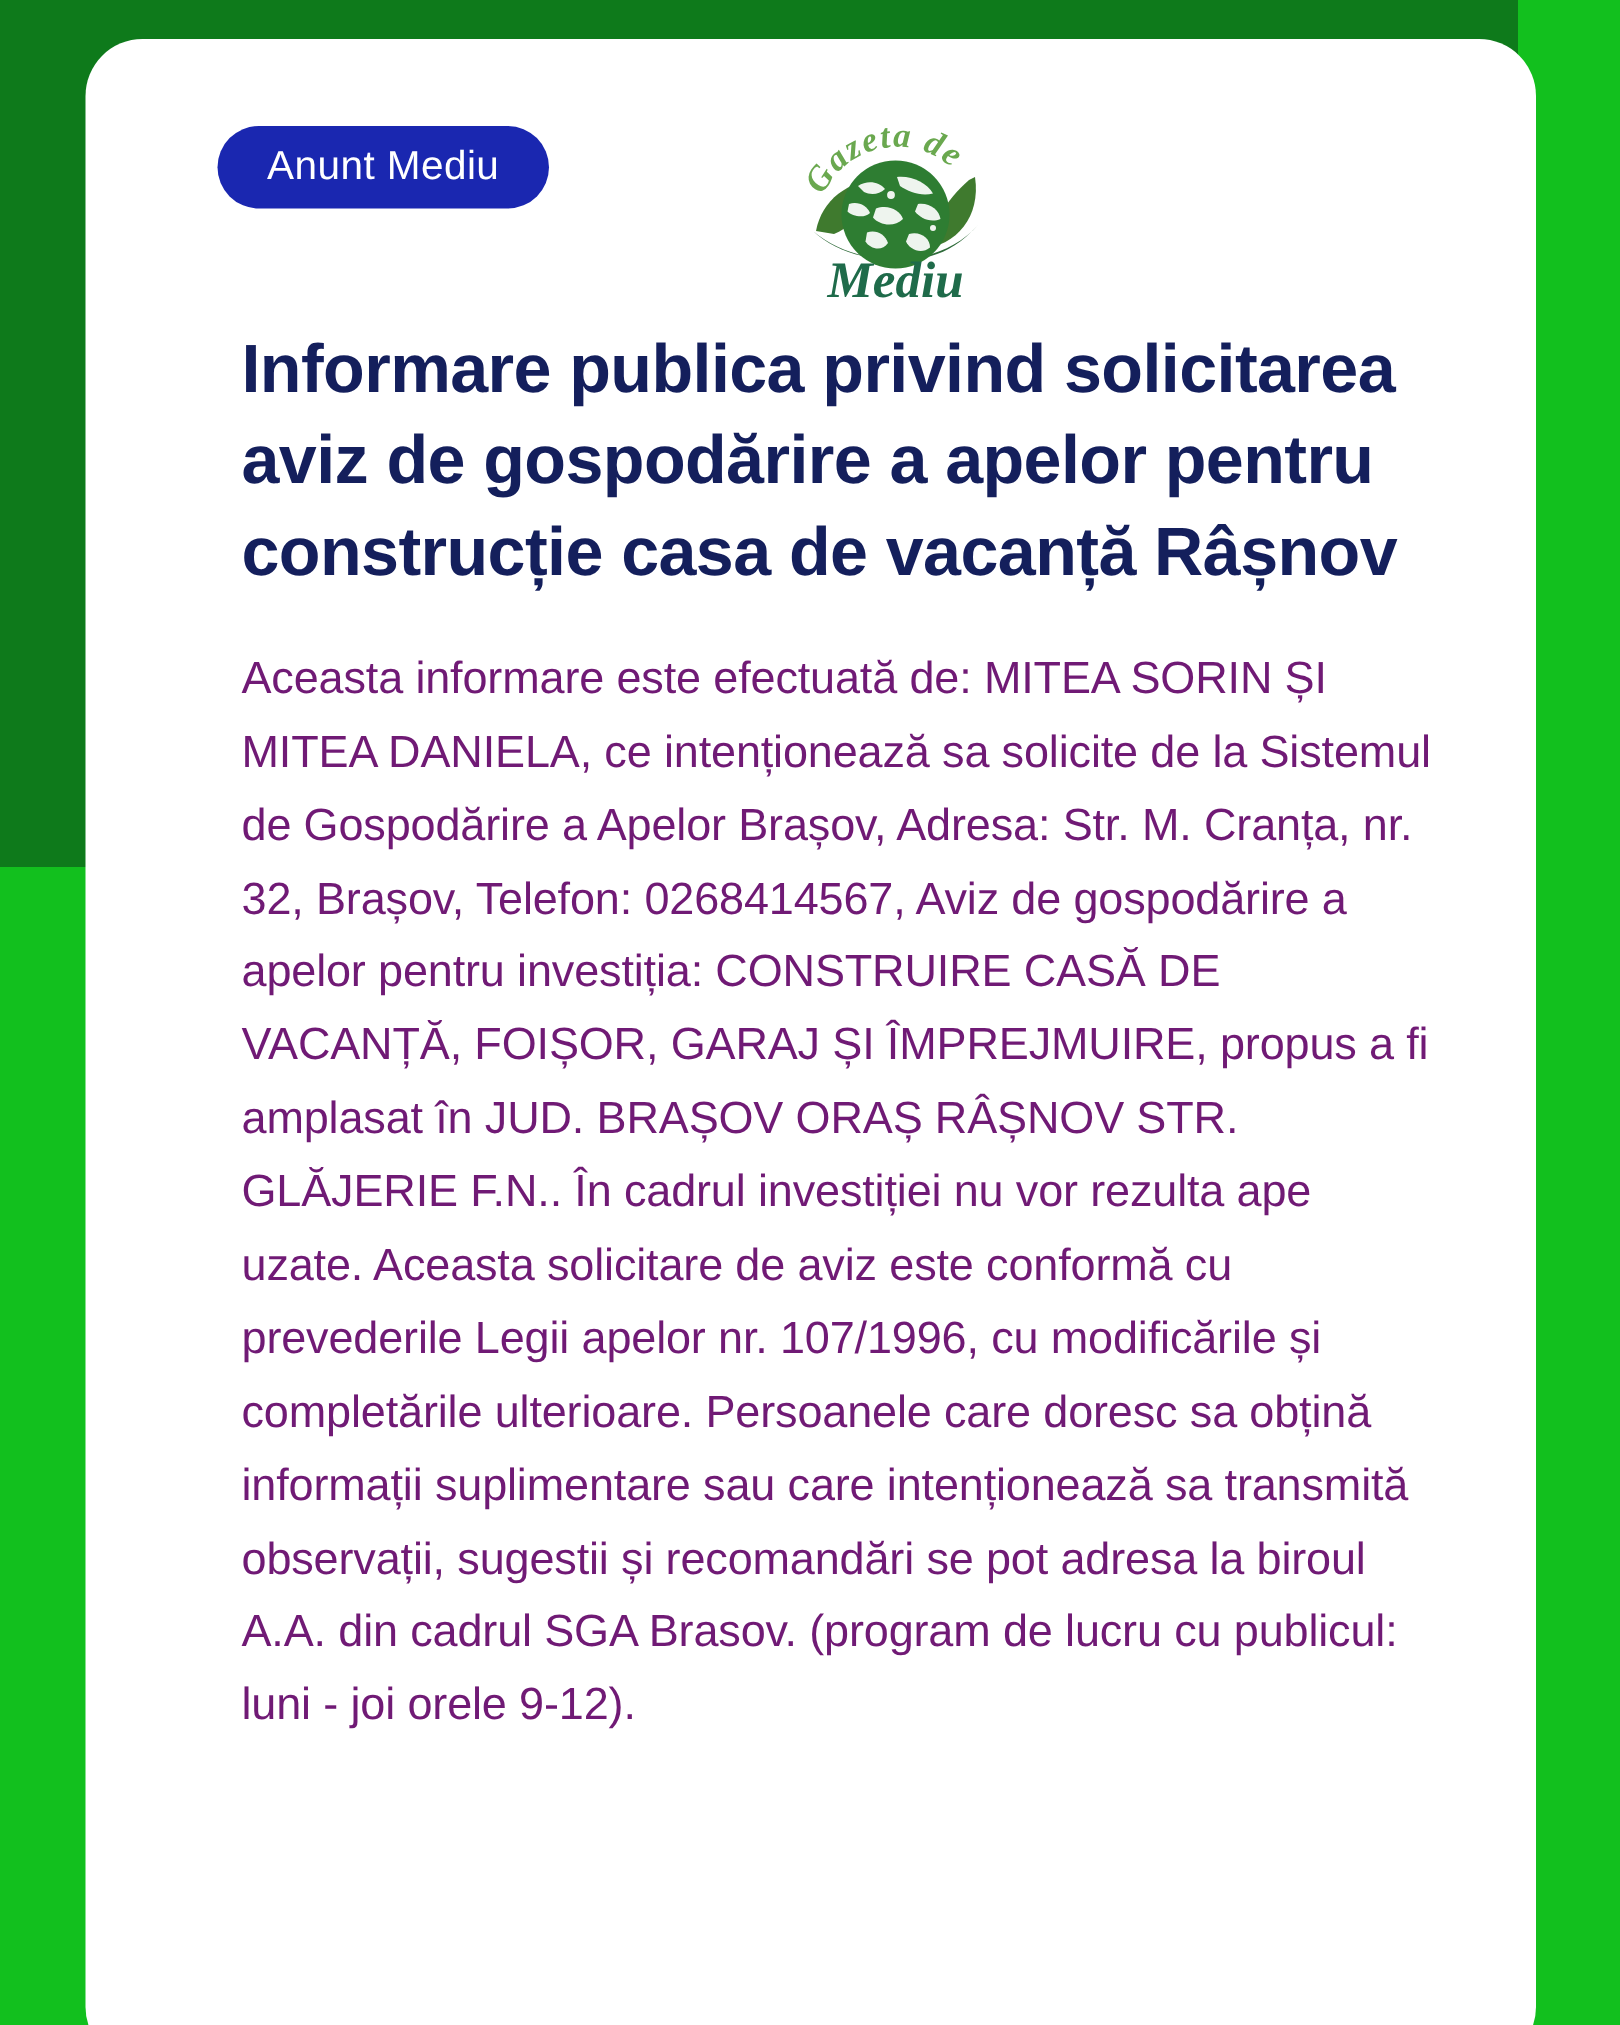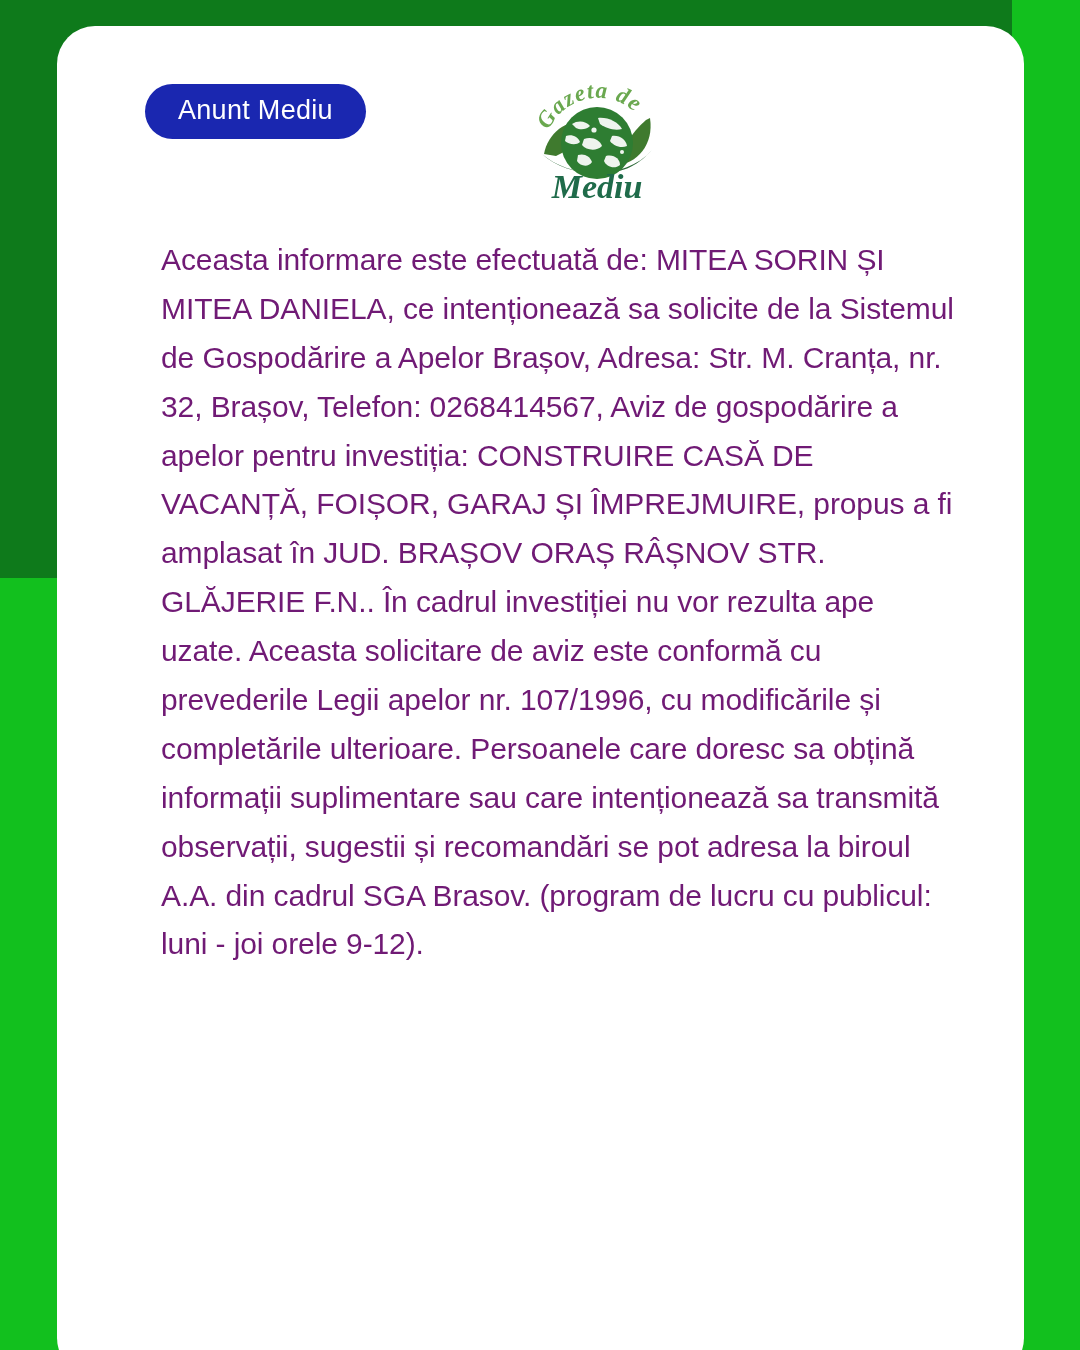--- a/index.html
+++ b/index.html
@@ -143,16 +143,17 @@
         <text font-family="'Liberation Serif', serif" font-size="23" font-style="italic" fill="#6aa84f" font-weight="600" letter-spacing="1.2">
           <textPath href="#arcTop" startOffset="6%">Gazeta de</textPath>
         </text>
 
         <text x="75" y="142" text-anchor="middle" font-family="'Liberation Serif', serif" font-size="34" font-style="italic" fill="#1f6b4a" font-weight="600">Mediu</text>
       </svg>
     </div>
 
   </div>
 
+  <h1 class="title">Informare publica privind solicitarea aviz de gospodărire a apelor pentru construcție casa de vacanță Râșnov</h1>
 
   <p class="body-copy">Aceasta informare este efectuată de: MITEA SORIN ȘI MITEA DANIELA, ce intenționează sa solicite de la Sistemul de Gospodărire a Apelor Brașov, Adresa: Str. M. Cranța, nr. 32, Brașov, Telefon: 0268414567, Aviz de gospodărire a apelor pentru investiția: CONSTRUIRE CASĂ DE VACANȚĂ, FOIȘOR, GARAJ ȘI ÎMPREJMUIRE, propus a fi amplasat în JUD. BRAȘOV ORAȘ RÂȘNOV STR. GLĂJERIE F.N.. În cadrul investiției nu vor rezulta ape uzate. Aceasta solicitare de aviz este conformă cu prevederile Legii apelor nr. 107/1996, cu modificările și completările ulterioare. Persoanele care doresc sa obțină informații suplimentare sau care intenționează sa transmită observații, sugestii și recomandări se pot adresa la biroul A.A. din cadrul SGA Brasov. (program de lucru cu publicul: luni - joi orele 9-12).</p>
 
 </div>
 
 </body></html>

